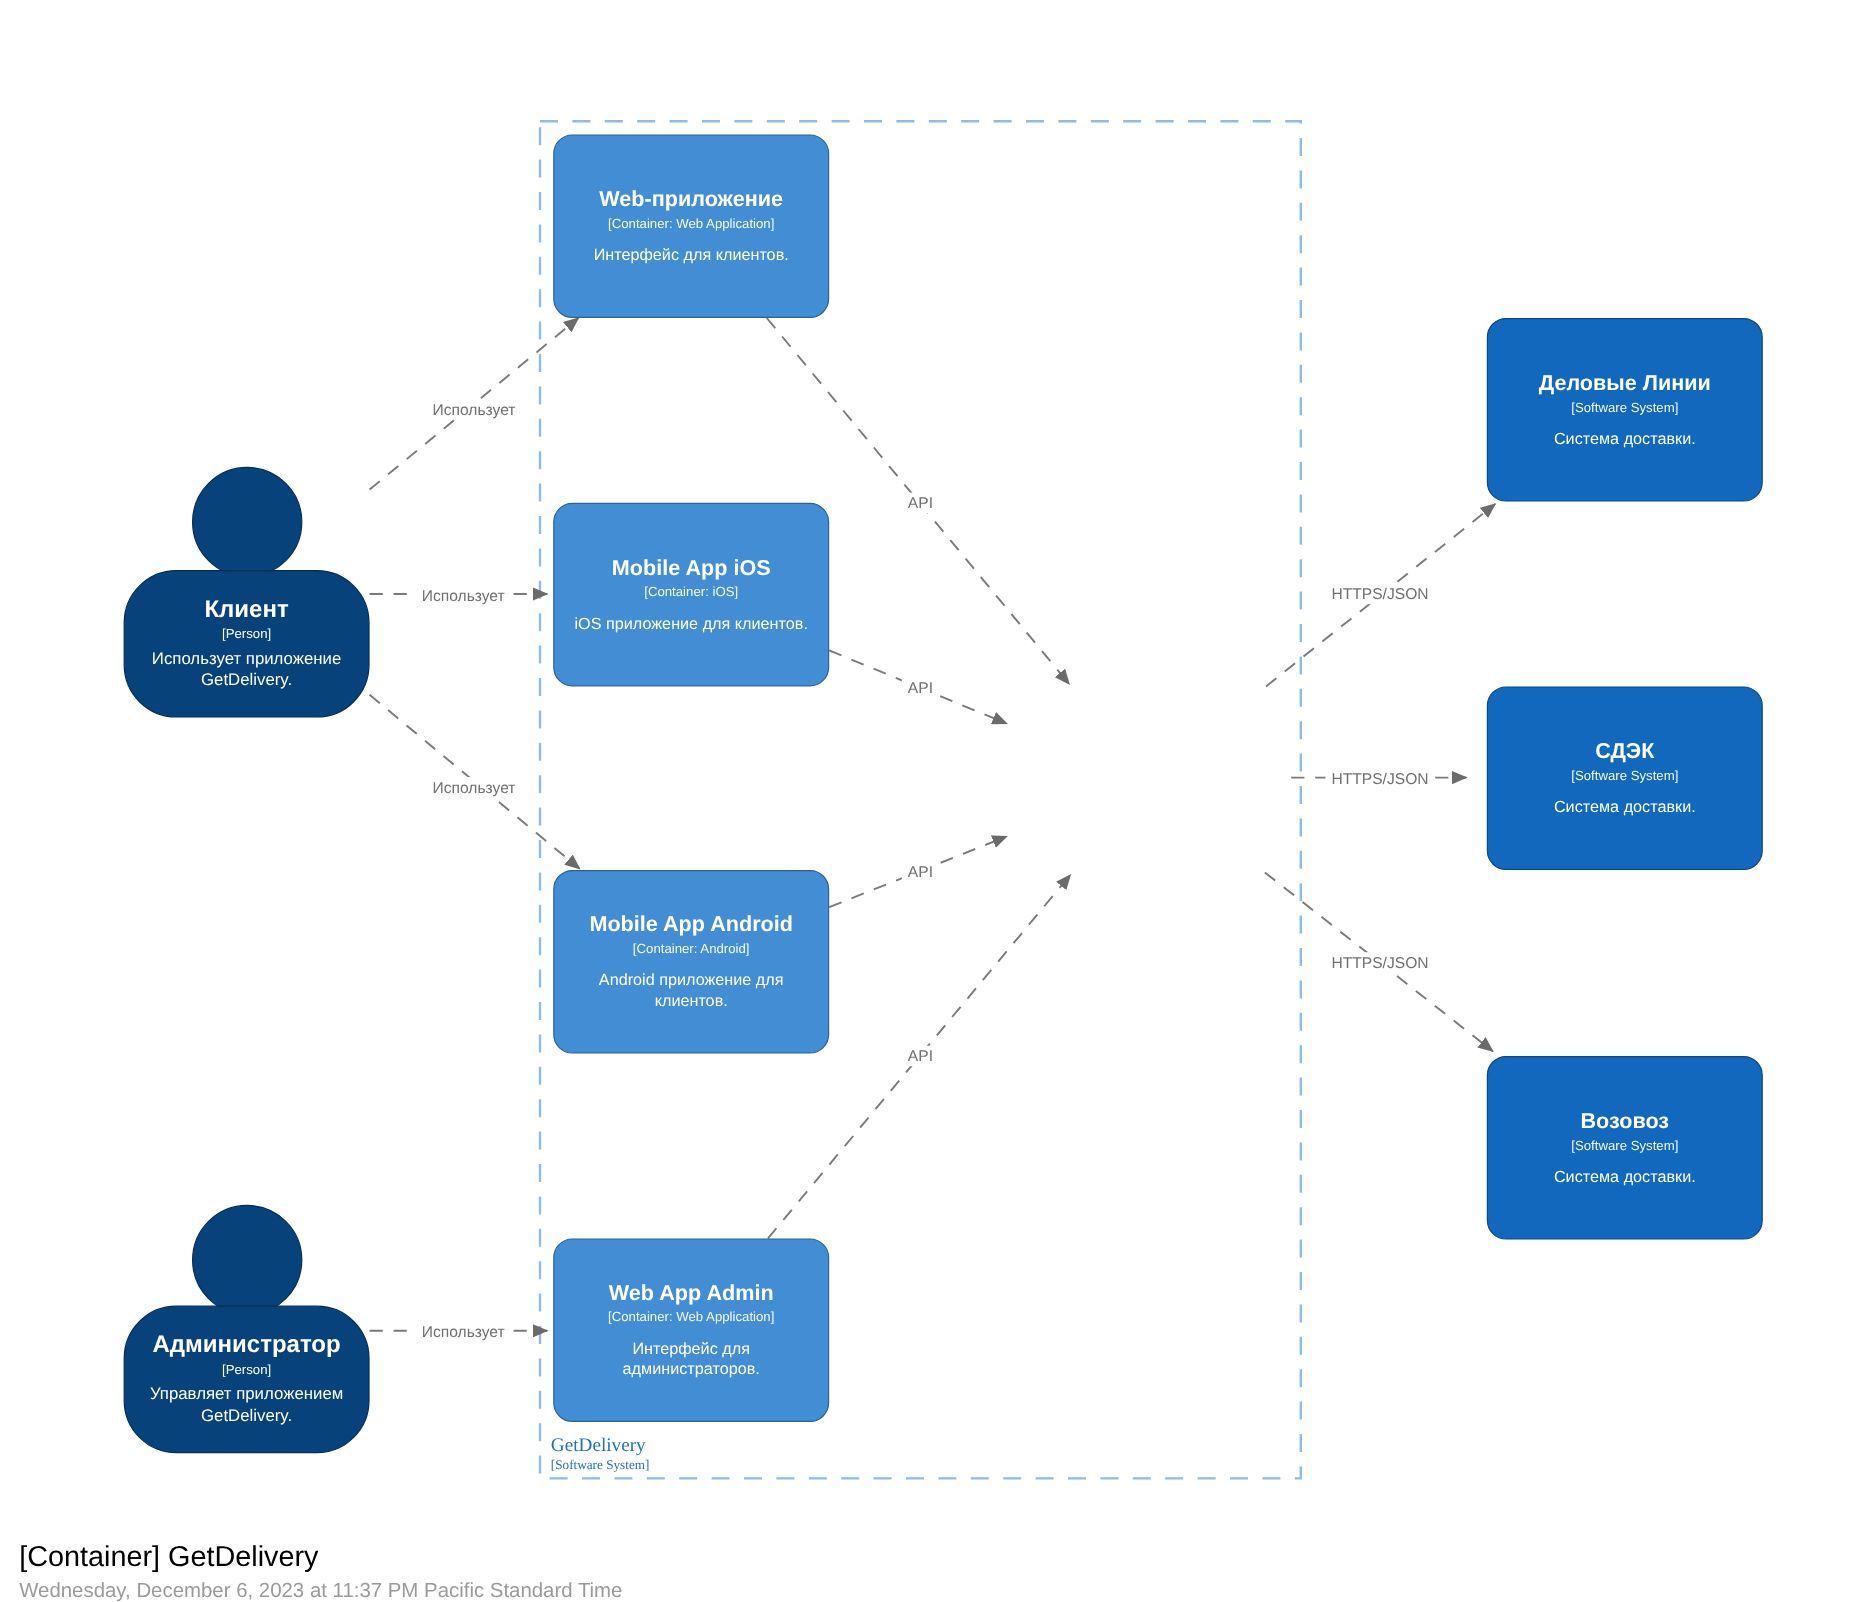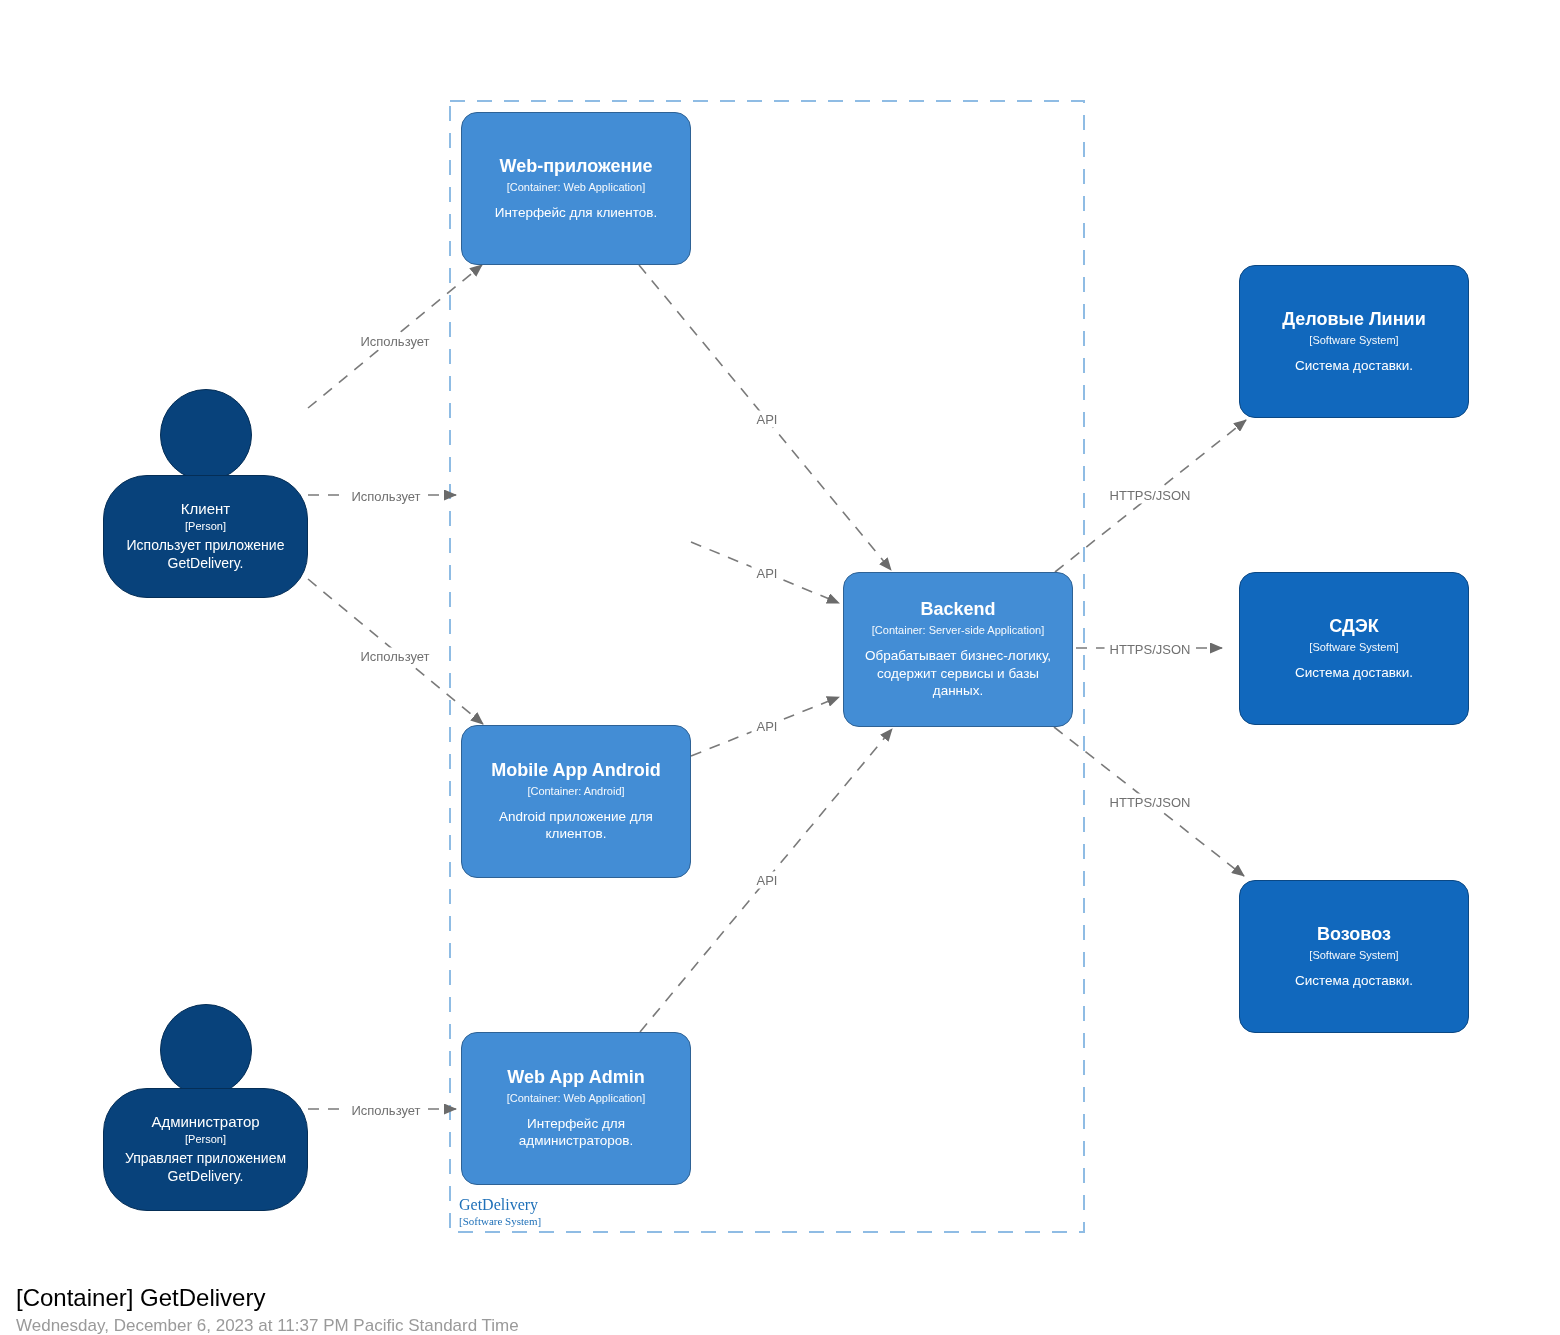--- a/index.html
+++ b/index.html
@@ -26,21 +26,21 @@
   .p-head{
     position:absolute;left:57px;top:0;width:90px;height:90px;border-radius:50%;
     background:#08427b;border:1px solid #052e56;
   }
   .p-body{
     position:absolute;left:0;width:205px;height:123px;border-radius:44px;
     background:#08427b;border:1px solid #052e56;box-sizing:border-box;
     display:flex;flex-direction:column;justify-content:center;align-items:center;
     text-align:center;color:#ffffff;padding:0 12px;
   }
-  .p-title{font-size:15px;font-weight:normal;}
+  .p-title{font-size:20px;font-weight:bold;}
   .p-meta{font-size:11px;margin-top:3px;}
   .p-desc{font-size:14px;margin-top:5px;line-height:1.28;}
 
   
   .edge-label{
     position:absolute;transform:translate(-50%,-50%);
     background:#ffffff;color:#707070;font-size:13px;
     padding:1px 5px;white-space:nowrap;
   }
 
@@ -112,38 +112,38 @@
       <div class="p-desc">Управляет приложением GetDelivery.</div>
     </div>
   </div>
 
   <div class="node container" style="left:461px;top:112px">
     <div class="n-title">Web-приложение</div>
     <div class="n-meta">[Container: Web Application]</div>
     <div class="n-desc">Интерфейс для клиентов.</div>
   </div>
 
+  <div class="node container" style="left:461px;top:419px">
+    <div class="n-title">Mobile App iOS</div>
+    <div class="n-meta">[Container: iOS]</div>
+    <div class="n-desc">iOS приложение для клиентов.</div>
+  </div>
 
   <div class="node container" style="left:461px;top:725px">
     <div class="n-title">Mobile App Android</div>
     <div class="n-meta">[Container: Android]</div>
     <div class="n-desc">Android приложение для клиентов.</div>
   </div>
 
   <div class="node container" style="left:461px;top:1032px">
     <div class="n-title">Web App Admin</div>
     <div class="n-meta">[Container: Web Application]</div>
     <div class="n-desc">Интерфейс для администраторов.</div>
   </div>
 
-  <div class="node container" style="left:843px;top:572px;height:155px">
-    <div class="n-title">Backend</div>
-    <div class="n-meta">[Container: Server-side Application]</div>
-    <div class="n-desc">Обрабатывает бизнес-логику, содержит сервисы и базы данных.</div>
-  </div>
 
   <div class="node external" style="left:1227px;top:265px">
     <div class="n-title">Деловые Линии</div>
     <div class="n-meta">[Software System]</div>
     <div class="n-desc">Система доставки.</div>
   </div>
 
   <div class="node external" style="left:1227px;top:572px">
     <div class="n-title">СДЭК</div>
     <div class="n-meta">[Software System]</div>

